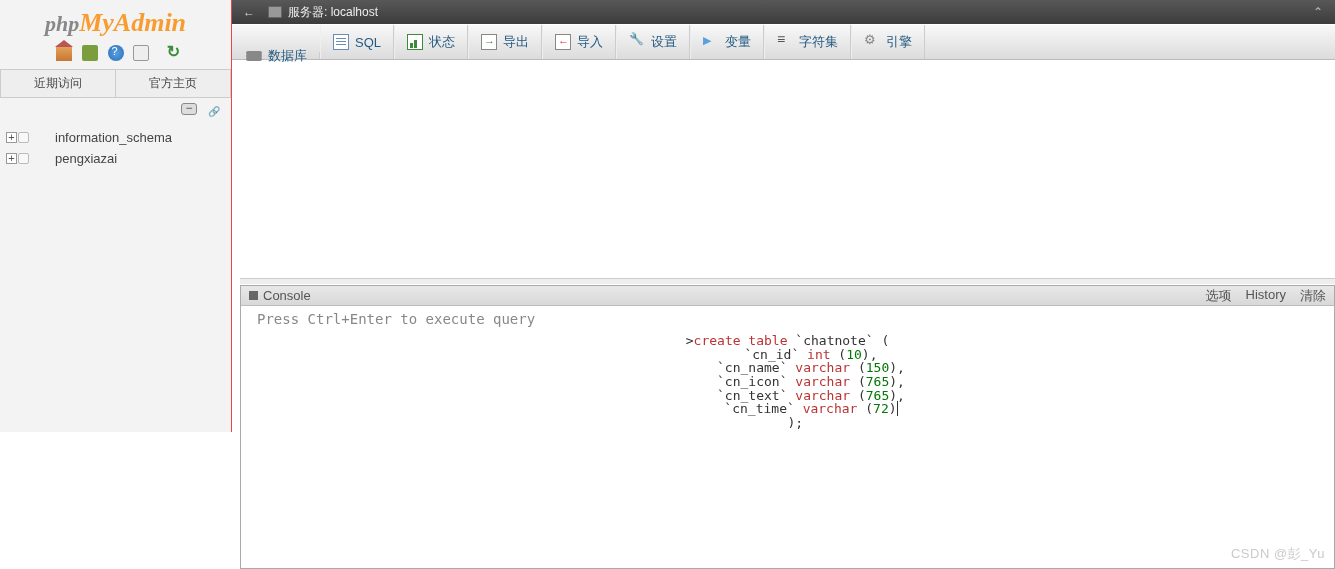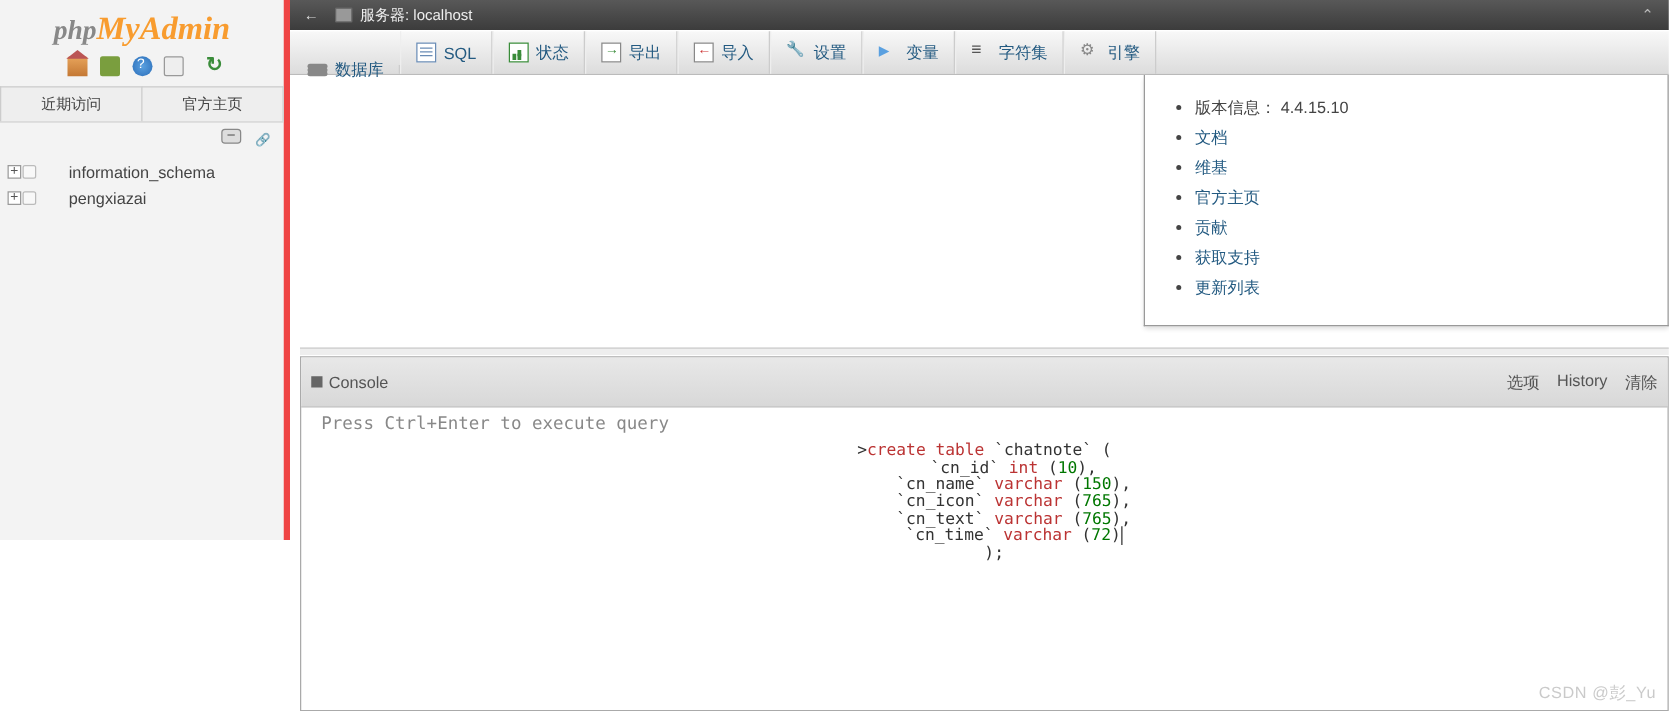--- a/index.html
+++ b/index.html
@@ -1,19 +1,19 @@
 <!DOCTYPE html>
 <html><head>
 <meta charset="utf-8">
 <style>
 * { box-sizing: border-box; margin: 0; padding: 0; }
 body { font-family: "Segoe UI", Arial, sans-serif; font-size: 13px; color: #444; background: #fff; overflow: hidden; width: 1335px; height: 569px; position: relative; }
 a { color: #235a81; text-decoration: none; }
 
-.sidebar { position: absolute; left: 0; top: 0; width: 232px; height: 432px; background: #f3f3f3; border-right: 5px solid #ef4444; }
+.sidebar { position: absolute; left: 0; top: 0; width: 232px; height: 432px; background: #f3f3f3; border-right: 1px solid #ef4444; }
 .logo { text-align: center; padding: 8px 0 2px; }
 .logo .p1 { color: #888; font-weight: bold; font-size: 22px; font-style: italic; font-family: Verdana; }
 .logo .p2 { color: #f89c2f; font-weight: bold; font-size: 26px; font-style: italic; font-family: Verdana; }
 .icon-row { text-align: center; padding: 4px 0 8px; }
 .icon-row span { display: inline-block; width: 16px; height: 16px; margin: 0 3px; vertical-align: middle; cursor: pointer; }
 .home-icon { background: linear-gradient(#e8a55c,#c47834); border-radius: 2px 2px 0 0; position: relative; }
 .home-icon::before { content:""; position:absolute; top:-5px; left:-1px; border-left:9px solid transparent; border-right:9px solid transparent; border-bottom:7px solid #b55; }
 .exit-icon { background: #7a9e3e; border-radius:2px; }
 .help-icon { background: radial-gradient(#5aa0e0,#2a6db8); border-radius:50%; position:relative; }
 .help-icon::after { content:"?"; color:#fff; font-size:11px; position:absolute; left:4px; top:0; }
@@ -67,21 +67,21 @@
 .ico-engine::after { content:"⚙"; color:#888; font-size:13px; position:absolute; top:-2px; }
 
 .content-area { position:relative; height:calc(569px - 24px - 36px); }
 
 .info-panel { position:absolute; right:0; top:0; width:420px; background:#fff; border:1px solid #999; border-top:none; box-shadow:0 2px 4px rgba(0,0,0,0.15); padding:10px 0 14px; }
 .info-panel ul { list-style:disc; padding:4px 22px 4px 40px; }
 .info-panel li { padding:3px 0; font-size:13px; }
 .info-panel .ver { color:#444; }
 
 .console-wrap { position:absolute; left:8px; right:0; bottom:0; top:225px; border:1px solid #aaa; background:#fff; display:flex; flex-direction:column; }
-.console-header { height:40px; background:linear-gradient(#e8e8e8,#d8d8d8); border-bottom:1px solid #bbb; display:flex; align-items:center; padding:0 8px; font-size:13px; color:#555; }
+.console-header { height:20px; background:linear-gradient(#e8e8e8,#d8d8d8); border-bottom:1px solid #bbb; display:flex; align-items:center; padding:0 8px; font-size:13px; color:#555; }
 .console-header .sq { width:9px; height:9px; background:#666; margin-right:5px; }
 .console-header .right { margin-left:auto; display:flex; gap:14px; }
 .console-header .right span { cursor:pointer; color:#555; }
 .console-hint { padding:5px 16px; color:#888; font-family:"Consolas",monospace; font-size:14px; }
 .console-code { padding:2px 10px 10px; font-family:"Consolas",monospace; font-size:13px; line-height:1.05; white-space:pre; color:#333;text-align:center; }
 .kw { color:#b33; }
 .fn { color:#b33; }
 .num { color:#070; }
 .ident { color:#333; }
 .cursor-bar { border-right:1px solid #333; }
@@ -170,34 +170,20 @@
         <span>字符集</span>
       </div>
       <div class="tbtn">
         <span class="tb-icon ico-engine"></span>
         <span>引擎</span>
       </div>
     </div>
 
   <div class="content-area">
 
-    <div class="info-panel">
-      <ul>
-        <li class="ver">
-          <span>版本信息：</span>
-          <span>4.4.15.10</span>
-        </li>
-        <li><a href="#">文档</a></li>
-        <li><a href="#">维基</a></li>
-        <li><a href="#">官方主页</a></li>
-        <li><a href="#">贡献</a></li>
-        <li><a href="#">获取支持</a></li>
-        <li><a href="#">更新列表</a></li>
-      </ul>
-    </div>
 
     <div class="divider-bar"></div>
 
     <div class="console-wrap">
       <div class="console-header">
         <span class="sq"></span>
         <span>Console</span>
         <div class="right">
           <span>选项</span>
           <span>History</span>

